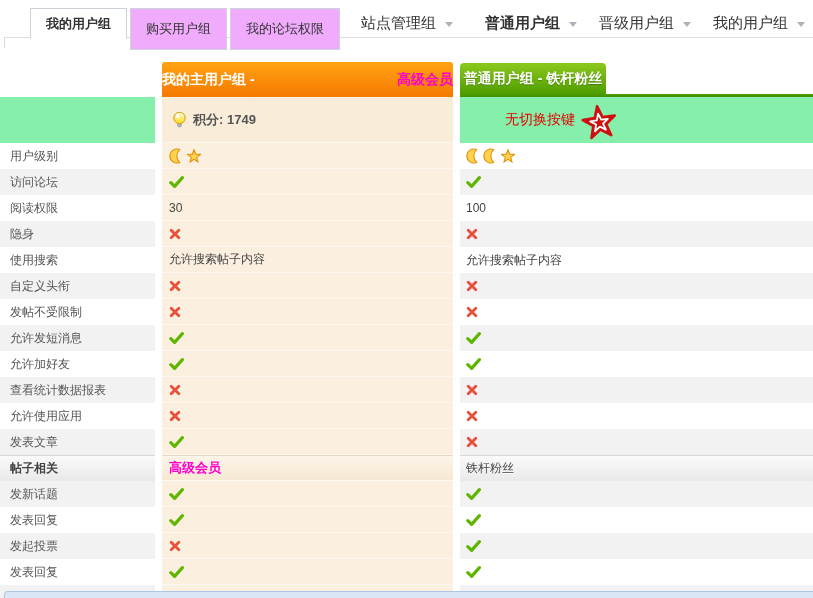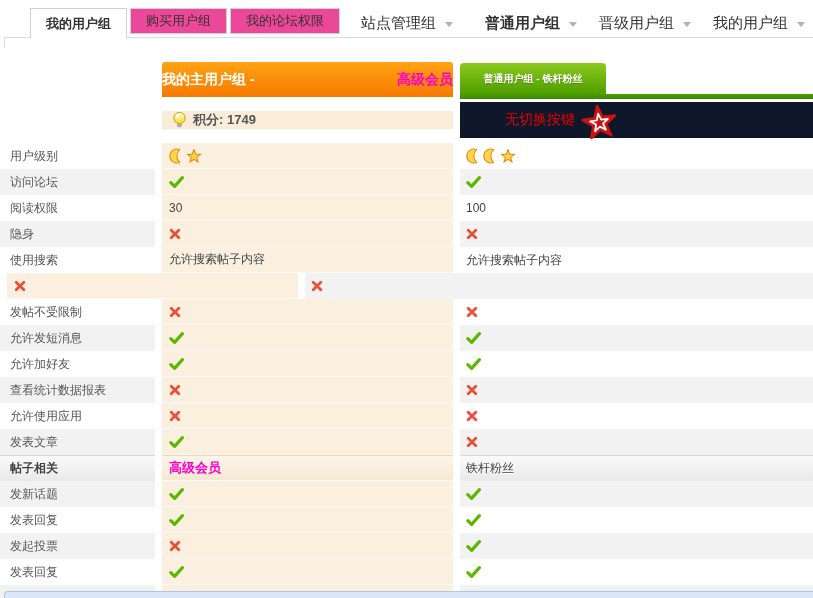--- a/index.html
+++ b/index.html
@@ -4,39 +4,39 @@
 <style>
   html,body{margin:0;padding:0;background:#fff;}
   *{box-sizing:border-box;}
   .page{position:relative;width:813px;height:598px;overflow:hidden;background:#fff;
         font-family:"Liberation Sans","DejaVu Sans",sans-serif;font-size:12px;color:#444;}
 
   
   .tabline{position:absolute;left:4px;right:0;top:37px;height:1px;background:#d9dde2;}
   .panel-corner{position:absolute;left:4px;top:37px;width:1px;height:11px;background:#d9dde2;}
   .tabbar{position:absolute;left:30px;top:8px;display:flex;z-index:2;}
-  .tab{height:26px;padding:0 15px;display:flex;align-items:center;margin-right:3px;
-       background:#ec4899;border:1px solid #ccd3db;font-size:13px;color:#333;cursor:pointer;}
+  .tab{height:42px;padding:0 15px;display:flex;align-items:center;margin-right:3px;
+       background:#f0abfc;border:1px solid #ccd3db;font-size:13px;color:#333;cursor:pointer;}
   .tab.active{background:#fff;border-bottom:1px solid #fff;font-weight:bold;height:31px;}
   .grouplinks{position:absolute;right:8px;top:8px;height:30px;display:flex;align-items:center;z-index:2;}
   .glink{display:flex;align-items:center;margin-left:22px;font-size:15px;color:#333;cursor:pointer;}
   .glink.bold{font-weight:bold;margin-left:32px;}
   .caret{width:0;height:0;border-left:4px solid transparent;border-right:4px solid transparent;
          border-top:5px solid #aab4bd;margin-left:9px;margin-top:2px;}
 
   
   .col-header-left{position:absolute;left:162px;top:62px;width:291px;height:35px;
       background:linear-gradient(#ffa313,#f67900);border-radius:3px 3px 0 0;
       display:flex;align-items:center;justify-content:space-between;
       color:#fff;font-weight:bold;font-size:14px;}
   .col-header-left .hl{color:#ff00cc;margin-left:2px;}
   .green-tab{position:absolute;left:460px;top:63px;width:146px;height:31px;
       background:linear-gradient(#8cc91e,#4f9e00);border-radius:4px 4px 0 0;
       display:flex;align-items:center;justify-content:center;
-      color:#fff;font-weight:bold;font-size:10px;text-shadow:0 1px 1px rgba(0,0,0,.25);cursor:pointer;z-index:2;}
+      color:#fff;font-weight:bold;font-size:14px;text-shadow:0 1px 1px rgba(0,0,0,.25);cursor:pointer;z-index:2;}
   .green-bar{position:absolute;left:460px;right:0;top:94px;height:5px;
       background:linear-gradient(#4c9c00,#3d8a00);}
 
   
   .rows{position:absolute;left:0;right:0;top:97px;}
   .row{display:flex;height:26px;}
   .cell{display:flex;align-items:center;}
   .lbl{width:155px;padding-left:10px;color:#555;}
   .gap{width:7px;background:#fff;}
   .lval{width:291px;padding-left:7px;background:#fbf0df;border-bottom:1px solid rgba(255,255,255,.55);}
@@ -45,22 +45,22 @@
   .row.section .lbl,.row.section .rval{background:linear-gradient(#fafafa,#e9e9e9);border-top:1px solid #d8d8d8;}
   .row.section .lval{background:linear-gradient(#fdf5e8,#f6e9d3);border-top:1px solid #e8d7ba;}
   .row.section .lbl{font-weight:bold;color:#444;}
   .val-text{color:#444;}
   .val-text.magenta{color:#ff00cc;font-weight:bold;font-size:13px;}
   .row.section .rval .val-text{color:#444;text-shadow:0 1px 0 #fff;}
   .iconset{display:flex;align-items:center;gap:1px;}
   .cell-icon{display:inline-flex;align-items:center;}
 
   
-  .row-score{height:46px;align-items:center;}
-  .row-score .lbl,.row-score .rval{background:#0f172a;}
+  .row-score{height:46px;}
+  .row-score .lbl,.row-score .rval{background:#86efac;}
   .row-score .lval{background:#f9edd9;padding-left:10px;}
   .score-text{font-weight:bold;font-size:13px;color:#555;margin-left:6px;}
   .annot-cell{padding-left:45px;}
   .annot-text{color:#e60000;font-size:14px;}
   .stamp{margin-left:6px;transform:rotate(-8deg) translateY(2px);}
 
   
   .blue-strip{position:absolute;left:4px;right:0;top:591px;height:7px;
       background:#dbe7f6;border-top:1px solid #aec6e2;border-left:1px solid #aec6e2;
       border-radius:4px 0 0 0;}
@@ -229,20 +229,21 @@
           <div class="gap"></div>
           <div class="cell lval">
             <span class="val-text">允许搜索帖子内容</span>
           </div>
           <div class="gap"></div>
           <div class="cell rval">
             <span class="val-text">允许搜索帖子内容</span>
           </div>
         </div>
         <div class="row alt">
+          <div class="cell lbl">自定义头衔</div>
           <div class="gap"></div>
           <div class="cell lval">
             <span class="cell-icon">
               <svg width="12" height="12" viewBox="0 0 12 12">
                 <path d="M2.2 2.2 L9.8 9.8 M9.8 2.2 L2.2 9.8" stroke="#e8503a" stroke-width="2.8" stroke-linecap="round"></path>
               </svg>
             </span>
           </div>
           <div class="gap"></div>
           <div class="cell rval">

